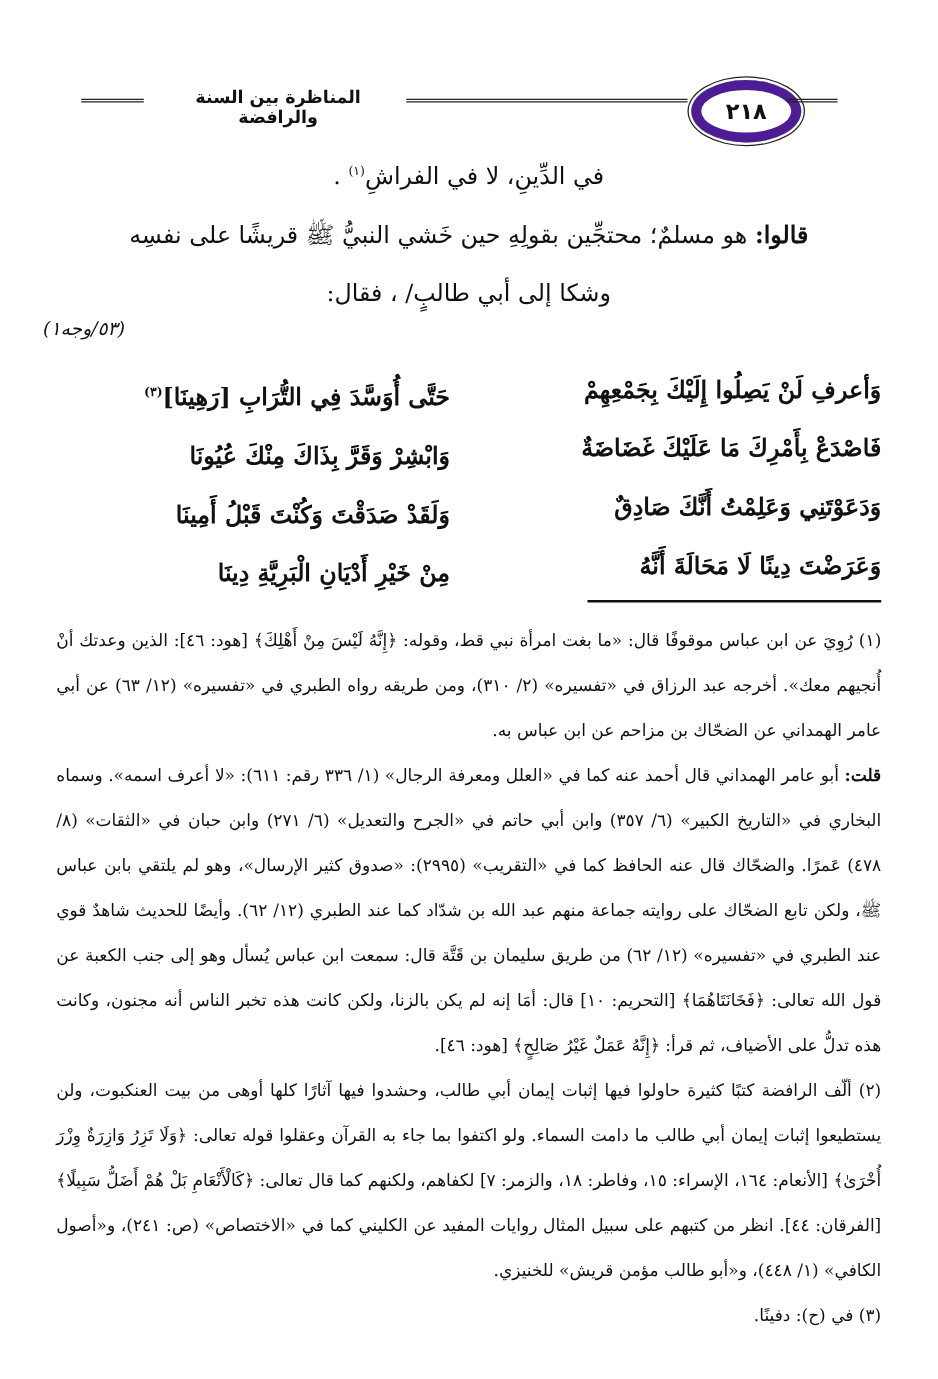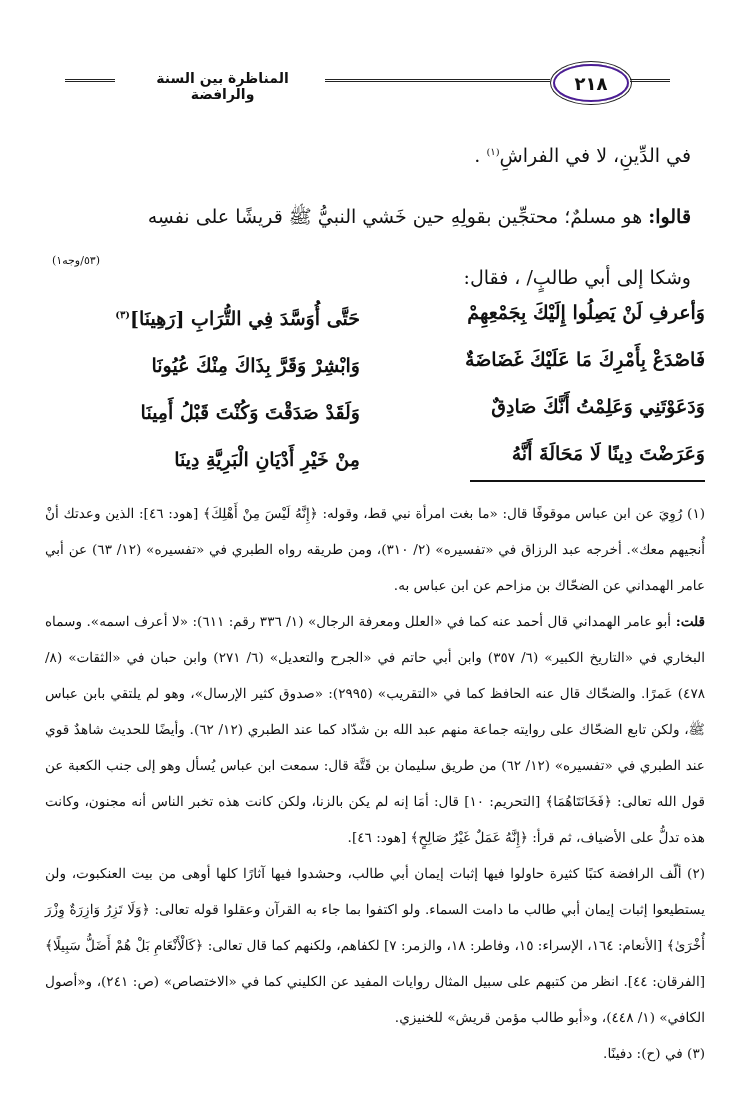--- a/index.html
+++ b/index.html
@@ -14,35 +14,35 @@
   .hdr-line { position: absolute; border-top: 3px double #222; height: 3px; }
   .hdr-line.l1 { left: 5px; width: 50px; top: 17px; }
   .hdr-line.l2 { left: 265px; width: 225px; top: 17px; }
   .hdr-line.l3 { left: 570px; width: 40px; top: 17px; }
   .hdr-title {
     position: absolute; left: 70px; top: 8px; width: 185px;
     font-size: 14px; font-weight: bold; text-align: center; direction: rtl;
   }
   .page-oval {
     position: absolute; left: 493px; top: 2px; width: 72px; height: 34px;
-    border: 2px solid #4c1d95; border-radius: 50%;
+    border: 8px solid #4c1d95; border-radius: 50%;
     box-shadow: 0 0 0 2px #fff, 0 0 0 3px #222;
     display: flex; align-items: center; justify-content: center;
     font-size: 18px; font-weight: bold;
   }
   .main {
     position: absolute; top: 118px; right: 45px; width: 660px;
     font-family: "DejaVu Serif", serif; font-size: 19px; line-height: 47px;
   }
-  .main p { margin: 14px; }
+  .main p { margin: 0; text-align: center; }
   .bold { font-weight: bold; }
   sup { font-size: 10px; line-height: 0; }
   .margin-note {
-    position: absolute; right: 650px; top: 254px; font-size: 11px;
-    white-space: nowrap; font-family: "DejaVu Serif", serif;
+    position: absolute; right: 650px; top: 254px; font-size: 15px;
+    white-space: nowrap; font-family: "DejaVu Serif", serif; font-style: italic;
   }
   .poem {
     position: absolute; top: 288px; right: 45px; width: 660px;
     font-family: "DejaVu Serif", serif; font-size: 19px; font-weight: bold;
   }
   .poem-row { display: flex; height: 47px; align-items: center; }
   .hemi { width: 320px; white-space: nowrap; text-align: right; }
   .hemi.s { margin-right: 30px; margin-top: 12px; }
   .fn-rule {
     position: absolute; top: 480px; right: 45px; width: 235px;

